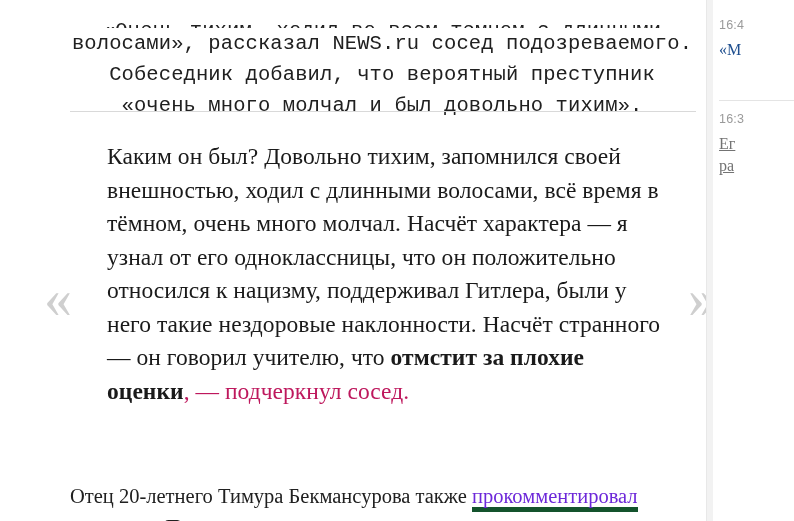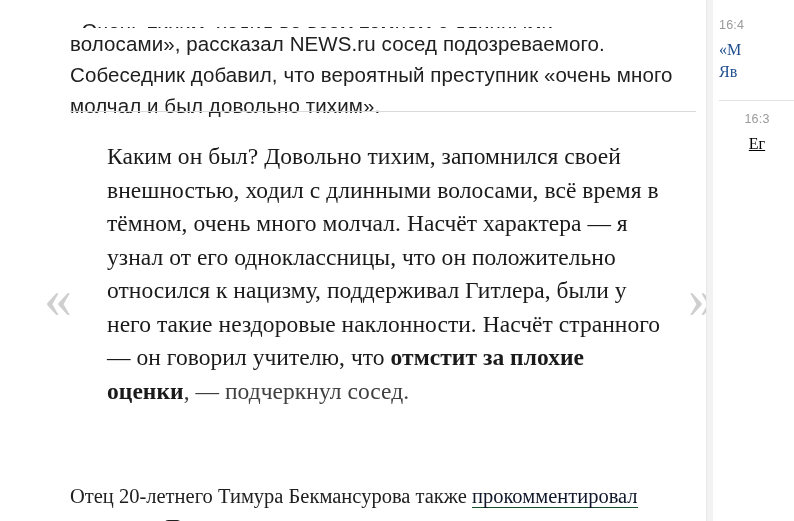--- a/index.html
+++ b/index.html
@@ -30,25 +30,26 @@
     height: 521px;
     background: #ffffff;
     overflow: hidden;
   }
 
   .para-top {
     position: absolute;
     left: 70px;
     top: -6px;
     width: 624px;
-    font-family: Liberation Sans, sans-serif;
+    font-family: Liberation Mono, monospace;
     font-size: 20.5px;
     line-height: 31px;
     color: #202020;
     letter-spacing: 0.1px;
+    text-align: center;
   }
   .para-top .clipped {
     display: block;
     color: #202020;
     height: 13px;
     overflow: hidden;
   }
 
   .divider {
     position: absolute;
@@ -91,38 +92,38 @@
     font-family: "Liberation Serif", serif;
     font-size: 23.5px;
     line-height: 33.5px;
     color: #1a1a1a;
     letter-spacing: 0.05px;
   }
   .quote-text b {
     font-weight: 700;
   }
   .quote-text .attrib {
-    color: #404040;
+    color: #be185d;
   }
 
   
   .para-bottom {
     position: absolute;
     left: 70px;
     top: 460px;
     width: 624px;
     font-family: "Liberation Serif", serif;
     font-size: 20.5px;
     line-height: 31px;
     color: #202020;
   }
   .para-bottom a.link {
-    color: #0f172a;
+    color: #6d28d9;
     text-decoration: none;
-    border-bottom: 1px solid #14532d;
+    border-bottom: 5px solid #14532d;
   }
 
   
   .rail {
     position: absolute;
     left: 706px;
     top: 0;
     width: 88px;
     height: 521px;
     background: #ffffff;
@@ -153,21 +154,21 @@
   }
   .rail-title {
     margin-top: 5px;
     font-family: "Liberation Serif", serif;
     font-size: 16px;
     line-height: 22px;
     color: #1f4f8f;
     overflow: hidden;
   }
   .rail-title.dark {
-    color: #000000;
+    color: #737373;
     text-decoration: underline;
   }
   .rail-sep {
     position: absolute;
     left: 12px;
     width: 76px;
     height: 1px;
     background: #e4e4e4;
   }
 </style>
@@ -198,27 +199,27 @@
     </p>
   </div>
 
   <div class="rail">
     <div class="rail-strip"></div>
 
     <div class="rail-item" style="top:18px;">
       <div class="rail-time">16:4</div>
       <div class="rail-title">
         <div>«М</div>
-        <div>Яв</div>
       </div>
     </div>
 
     <div class="rail-sep" style="top:100px;"></div>
 
-    <div class="rail-item" style="top:112px;text-align:center;">
+    <div class="rail-item" style="top:112px;">
       <div class="rail-time">16:3</div>
       <div class="rail-title dark">
         <div>Ег</div>
+        <div>ра</div>
       </div>
     </div>
   </div>
 
 </div>
 
 </body></html>

